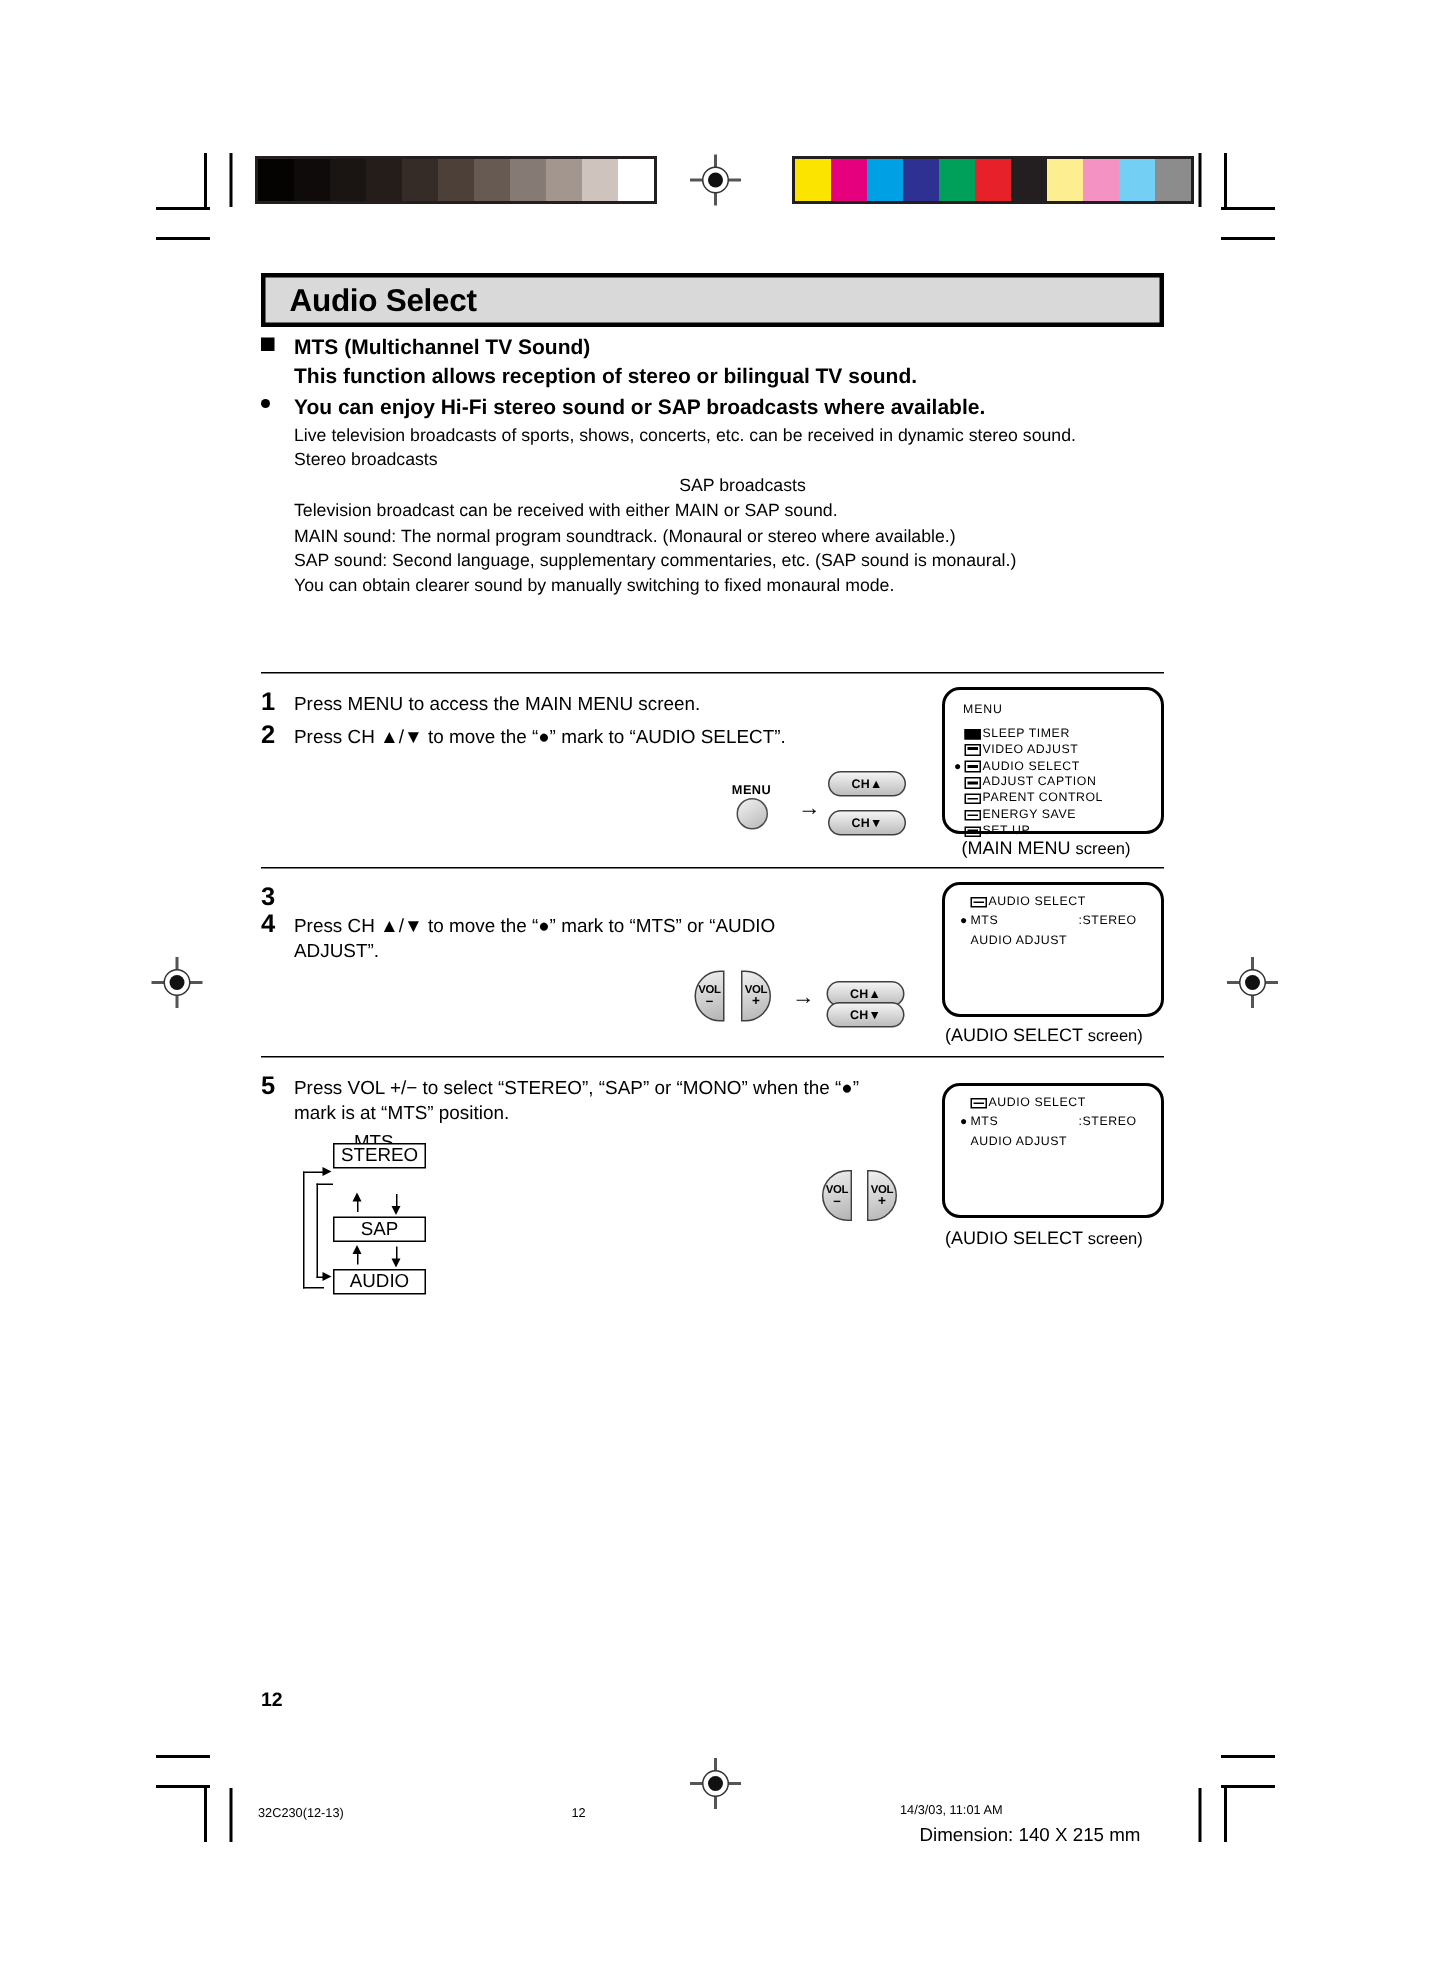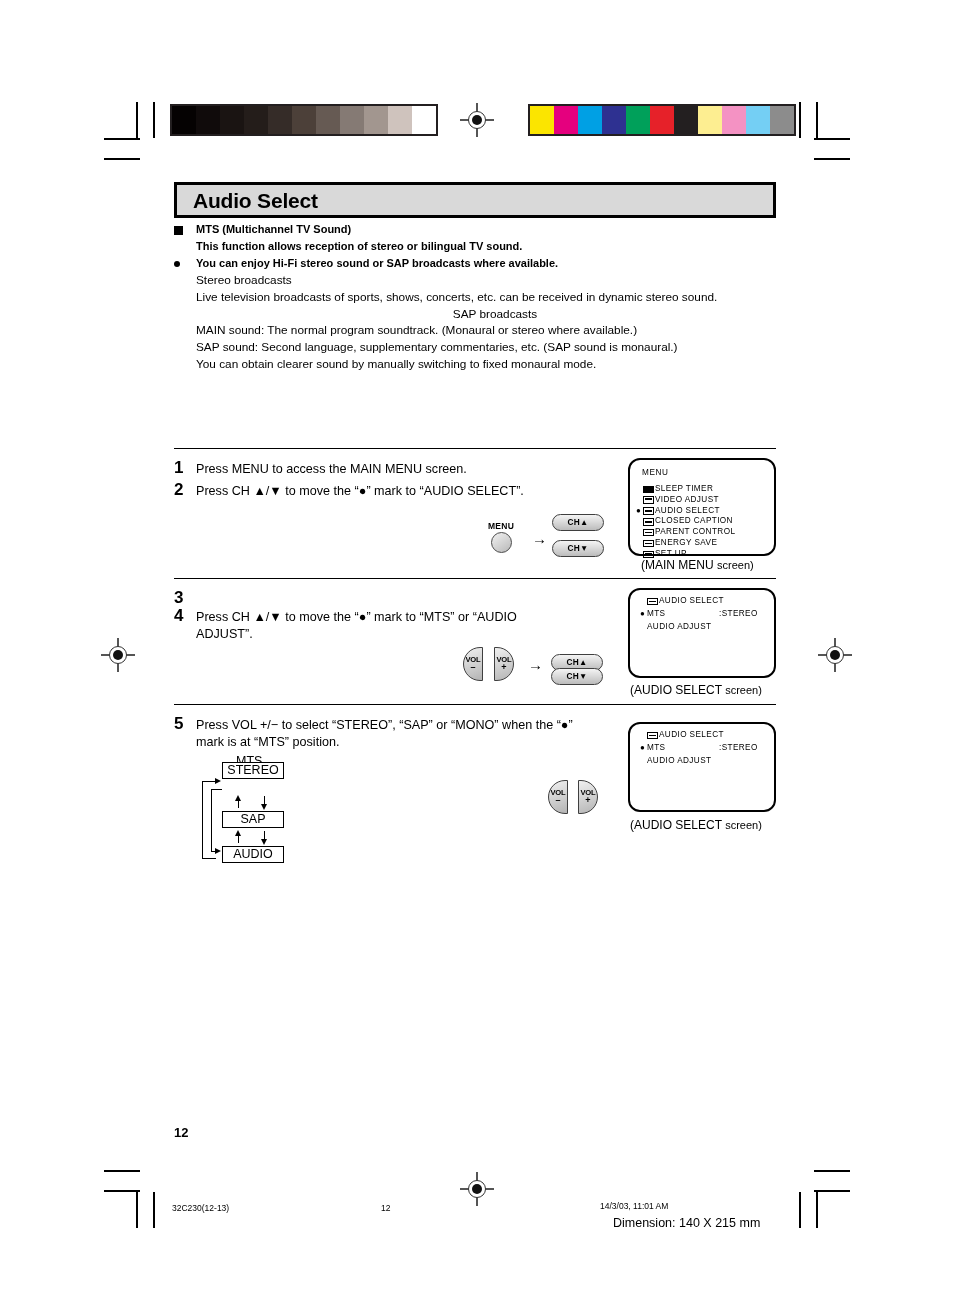--- a/index.html
+++ b/index.html
@@ -45,21 +45,21 @@
 
   
   .intro { position: absolute; left: 174px; top: 222px; width: 620px; }
   .int-row { display: flex; align-items: flex-start; line-height: 1.37; }
   .bullet-sq { width: 22px; flex: 0 0 22px; font-size: 11px; padding-top: 2px; }
   .bullet-sq i { display: inline-block; width: 9px; height: 9px; background: #000; }
   .bullet-rd { width: 22px; flex: 0 0 22px; font-size: 11px; padding-top: 1px; }
   .bullet-rd i { display: inline-block; width: 6px; height: 6px; background: #000; border-radius: 50%; vertical-align: 1px; }
   .ind { padding-left: 22px; }
   .b { font-weight: bold; }
-  .t12 { font-size: 11px; }
+  .t12 { font-size: 14px; }
   .t115 { font-size: 11.8px; }
 
   
   .hr { position: absolute; height: 1px; background: #000; left: 174px; width: 602px; }
   .step { position: absolute; display: flex; }
   .step .num { font-size: 17px; font-weight: bold; width: 22px; flex: 0 0 22px; line-height: 1.05; }
   .step .txt { font-size: 12.6px; line-height: 1.33; padding-top: 2px; }
 
   
   .menu-key { position: absolute; text-align: center; }
@@ -218,23 +218,24 @@
     <span class="t12 b">MTS (Multichannel TV Sound)</span>
   </div>
   <div class="ind t12 b" style="line-height:1.37;">This function allows reception of stereo or bilingual TV sound.</div>
 
   <div class="int-row" style="margin-top:2px;">
     <span class="bullet-rd"><i></i></span>
     <span class="t12 b">You can enjoy Hi-Fi stereo sound or SAP broadcasts where available.</span>
   </div>
 
   <div class="ind">
+    <div class="t115" style="line-height:1.42;">Live television broadcasts of sports, shows, concerts, etc. can be received in dynamic stereo sound.</div>
     <div class="t115" style="line-height:1.42;">Stereo broadcasts</div>
-    <div class="t115" style="line-height:1.42;">Live television broadcasts of sports, shows, concerts, etc. can be received in dynamic stereo sound.</div>
     <div class="t115" style="line-height:1.42;text-align:center;">SAP broadcasts</div>
+    <div class="t115" style="line-height:1.42;">Television broadcast can be received with either MAIN or SAP sound.</div>
     <div class="t115" style="line-height:1.42;">MAIN sound: The normal program soundtrack. (Monaural or stereo where available.)</div>
     <div class="t115" style="line-height:1.42;">SAP sound: Second language, supplementary commentaries, etc. (SAP sound is monaural.)</div>
   </div>
 
   <div class="ind t115" style="line-height:1.42;">You can obtain clearer sound by manually switching to fixed monaural mode.</div>
 </div>
 
 <div class="hr" style="top:448px;"></div>
 <div class="hr" style="top:578px;"></div>
 <div class="hr" style="top:704px;"></div>
@@ -271,21 +272,21 @@
       <span>VIDEO ADJUST</span>
     </div>
     <div class="osd-row">
       <span class="marker">●</span>
       <span class="ico d"></span>
       <span>AUDIO SELECT</span>
     </div>
     <div class="osd-row">
       <span class="marker"></span>
       <span class="ico d"></span>
-      <span>CLOSED CAPTION</span>
+      <span>ADJUST CAPTION</span>
     </div>
     <div class="osd-row">
       <span class="marker"></span>
       <span class="ico d"></span>
       <span>PARENT CONTROL</span>
     </div>
     <div class="osd-row">
       <span class="marker"></span>
       <span class="ico d"></span>
       <span>ENERGY SAVE</span>

